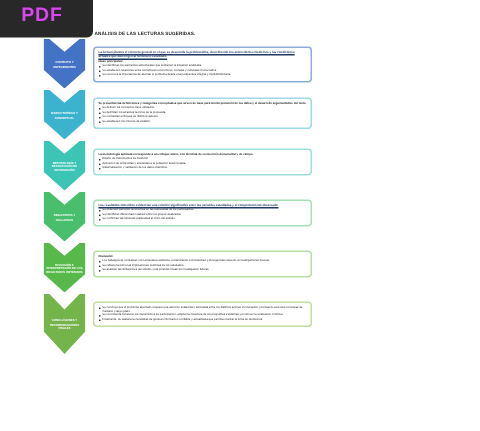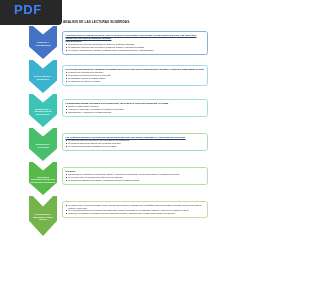--- a/index.html
+++ b/index.html
@@ -134,21 +134,21 @@
     width: 68px;
     height: 31px;
     background: #282828;
     border-radius: 4px;
     display: flex;
     align-items: center;
     justify-content: center;
     z-index: 50;
   }
   #pdf-badge-text {
-    color: #3b82f6;
+    color: #d946ef;
     font-size: 13px;
     font-weight: bold;
     letter-spacing: 0.6px;
     font-family: "Liberation Sans", sans-serif;
   }
 </style>
 </head>
 <body>
 
 <div id="page-sheet">

